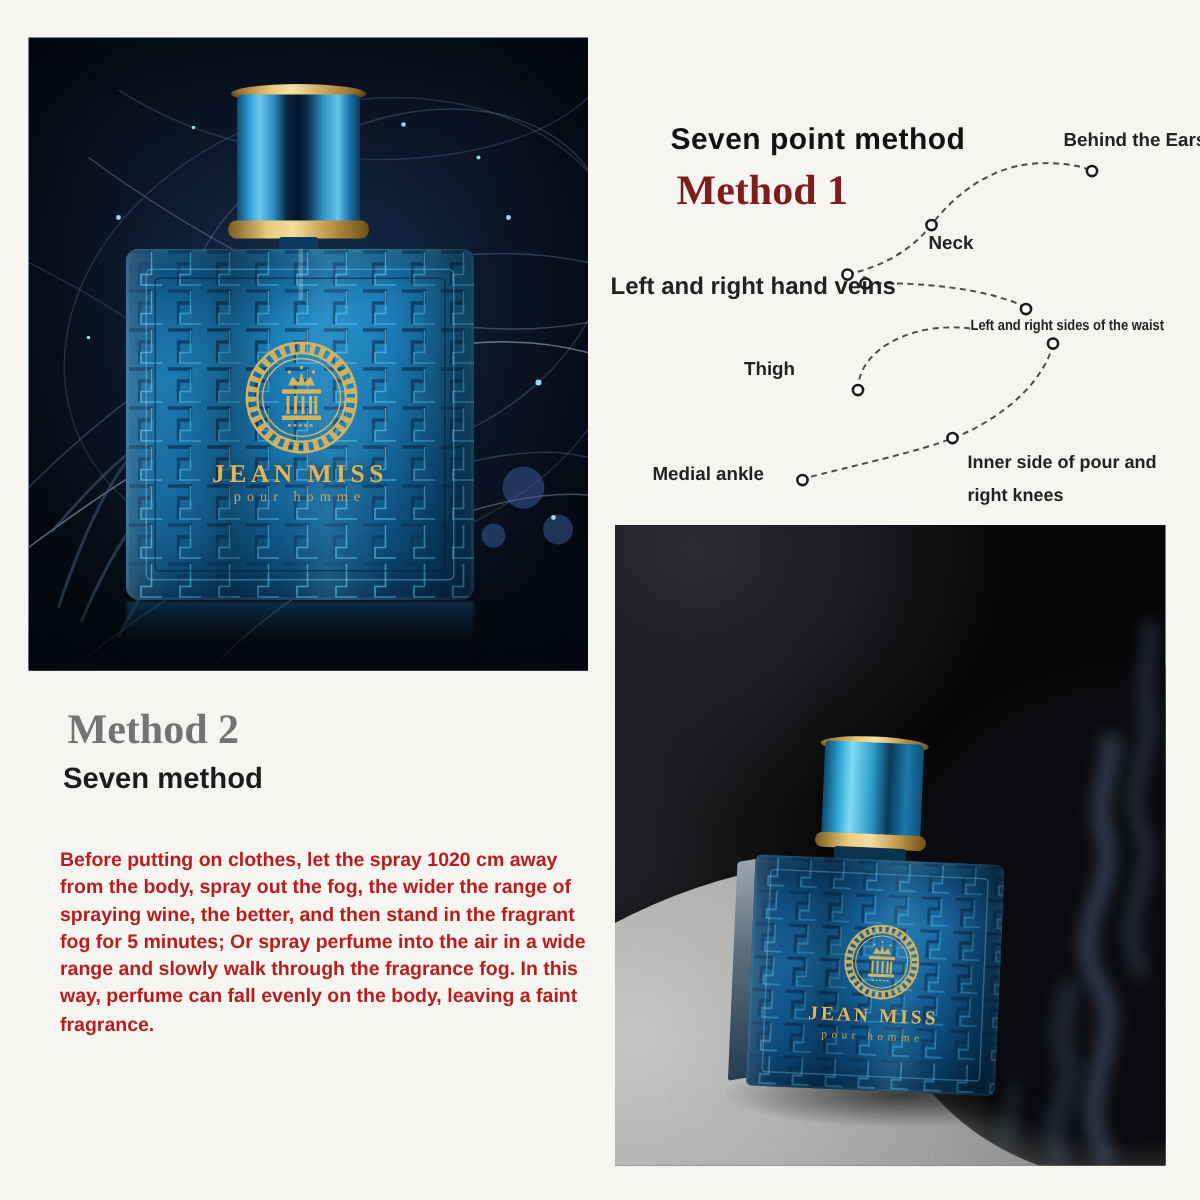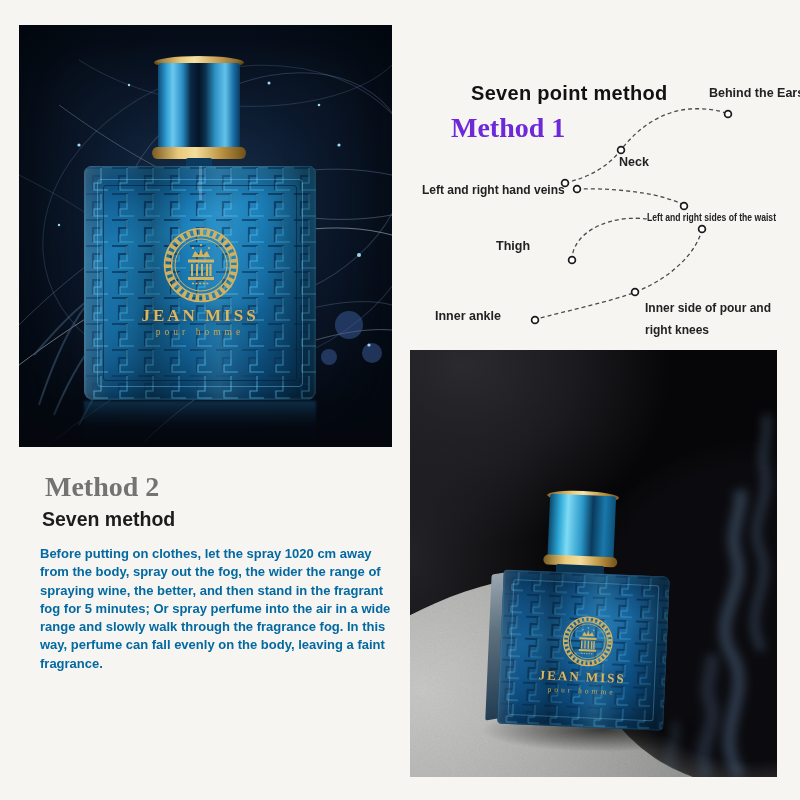--- a/index.html
+++ b/index.html
@@ -51,35 +51,35 @@
   .tag-text{width:100%;text-align:center;font-family:"Liberation Serif",serif;color:#c9a44e;letter-spacing:4px;}
   .brand1{top:140px;font-size:17px;}
   .tag1{top:161px;font-size:9.5px;}
   .reflect1{
     left:65px;top:376px;width:232px;height:46px;
     background:linear-gradient(to bottom, rgba(26,96,146,.5), rgba(12,40,70,.2) 55%, rgba(0,0,0,0));
     filter:blur(1px);
   }
   .floor1{left:0;bottom:0;width:100%;height:55px;background:linear-gradient(to top,#04070d,rgba(4,7,13,0));}
   
-  .m1-title{left:447px;top:82px;font-size:20px;font-weight:bold;letter-spacing:.3px;color:#121212;margin-left:24px;}
-  .m1-heading{left:451px;top:112px;font-family:"Liberation Serif",serif;font-size:28px;font-weight:bold;color:#6d28d9;}
+  .m1-title{left:447px;top:82px;font-size:20px;font-weight:bold;letter-spacing:.3px;color:#121212;}
+  .m1-heading{left:451px;top:112px;font-family:"Liberation Serif",serif;font-size:28px;font-weight:bold;color:#7f1d1d;}
   .pt{font-size:12.5px;font-weight:bold;color:#222;white-space:nowrap;}
   .pt-behind{left:661px;top:86px;margin-left:48px;}
   .pt-neck{left:619px;top:155px;text-align:right;}
-  .pt-hand{left:422px;top:183px;font-size:12px;}
+  .pt-hand{left:407px;top:183px;font-size:16px;}
   .pt-waist{left:647px;top:212px;font-size:10px;transform:scaleX(.86);transform-origin:left top;}
   .pt-thigh{left:496px;top:239px;}
   .pt-knees{left:645px;top:297px;width:142px;font-size:12px;line-height:22px;white-space:normal;}
   .pt-ankle{left:435px;top:309px;}
   .diagram-svg{left:400px;top:25px;}
   
   .m2-heading{left:45px;top:471px;font-family:"Liberation Serif",serif;font-size:28px;font-weight:bold;color:#737373;}
   .m2-sub{left:42px;top:508px;font-size:19.5px;font-weight:bold;color:#1c1c1c;}
-  .m2-body{left:40px;top:545px;width:356px;font-size:13px;line-height:18.3px;font-weight:bold;color:#0369a1;}
+  .m2-body{left:40px;top:564px;width:356px;font-size:13px;line-height:18.3px;font-weight:bold;color:#b91c1c;}
   
   .photo2{
     left:410px;top:350px;width:367px;height:427px;
     background:#060608;overflow:hidden;
   }
   .sil1{left:0;top:0;width:100%;height:100%;
     background:radial-gradient(ellipse 300px 260px at 14% 4%, #2c2c30 0%, #1b1b1f 38%, rgba(10,10,12,0) 70%);}
   .sil2{left:0;top:0;width:100%;height:100%;
     background:radial-gradient(ellipse 240px 380px at 0% 48%, #232327 0%, rgba(8,8,10,0) 62%);}
   .surface2{
@@ -221,21 +221,21 @@
     <circle cx="135" cy="295" r="3.4"></circle>
   </g>
 </svg>
 
 <div class="abs pt pt-behind">Behind the Ears</div>
 <div class="abs pt pt-neck">Neck</div>
 <div class="abs pt pt-hand">Left and right hand veins</div>
 <div class="abs pt pt-waist">Left and right sides of the waist</div>
 <div class="abs pt pt-thigh">Thigh</div>
 <div class="abs pt pt-knees">Inner side of pour and right knees</div>
-<div class="abs pt pt-ankle">Inner ankle</div>
+<div class="abs pt pt-ankle">Medial ankle</div>
 
 <div class="abs m2-heading">Method 2</div>
 <div class="abs m2-sub">Seven method</div>
 <div class="abs m2-body">Before putting on clothes, let the spray 1020 cm away from the body, spray out the fog, the wider the range of spraying wine, the better, and then stand in the fragrant fog for 5 minutes; Or spray perfume into the air in a wide range and slowly walk through the fragrance fog. In this way, perfume can fall evenly on the body, leaving a faint fragrance.</div>
 
 <div class="abs photo2">
   <div class="abs sil1"></div>
   <div class="abs sil2"></div>
 
   <div class="abs surface2">

